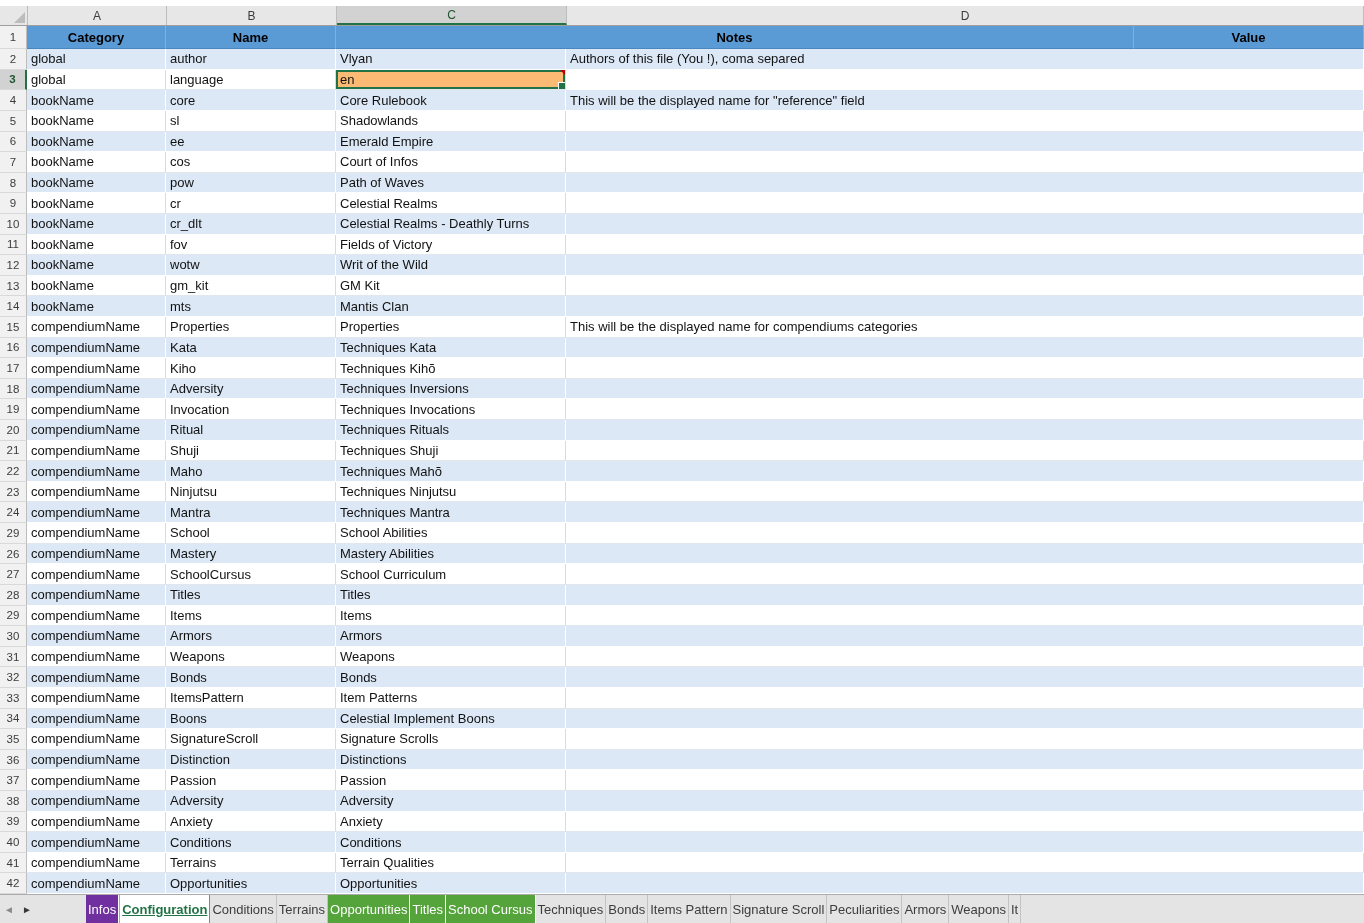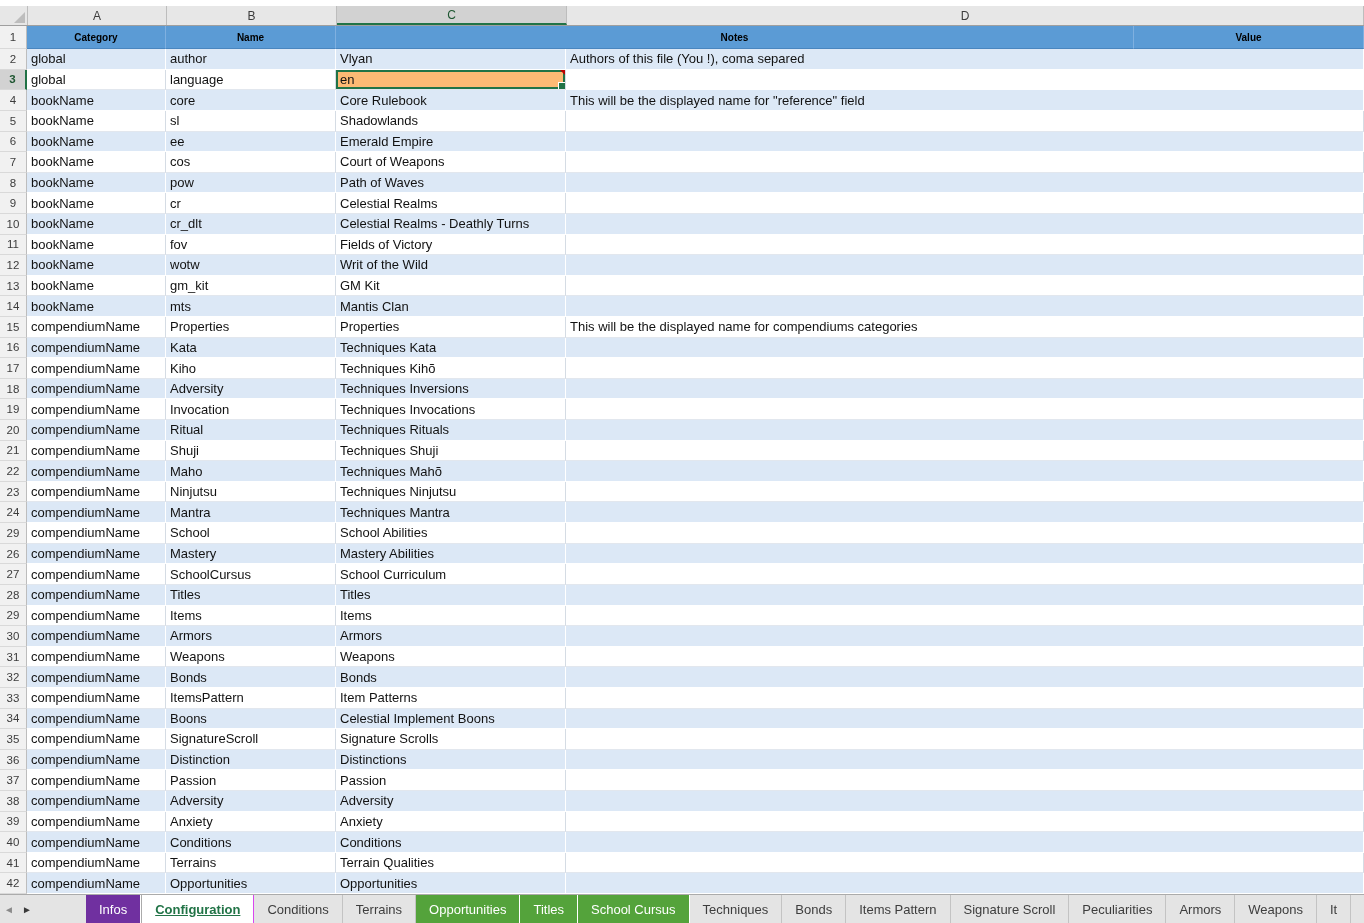--- a/index.html
+++ b/index.html
@@ -26,37 +26,37 @@
   .row{flex:1 1 0;display:flex;min-height:0;}
   .row.hrow{flex:1.12 1 0;}
   .gutter{width:27px;flex:none;display:flex;align-items:center;justify-content:center;
           background:#F1F1F1;border-right:1px solid #bdbdbd;border-bottom:1px solid #d9d9d9;
           font-size:11.5px;color:#3c3c3c;box-sizing:border-box;}
   .gutter.sel{background:#D2D2D2;color:#1E5631;border-right:2px solid var(--sel);font-weight:bold;}
   .cell{display:flex;align-items:center;padding:0 0 0 4px;font-size:13px;color:#121212;
         border-right:1px solid #d5dce4;border-bottom:1px solid #e2e7ee;box-sizing:border-box;
         white-space:nowrap;overflow:hidden;position:relative;background:#fff;}
   .band .cell{background:var(--band-fill);border-bottom:1px solid #fff;border-right:1px solid #fff;}
-  .hrow .cell{background:var(--header-fill);justify-content:center;font-weight:bold;font-size:10px;
+  .hrow .cell{background:var(--header-fill);justify-content:center;font-weight:bold;font-size:13px;
               color:#000;border-right:1px solid #7fb0e0;border-bottom:1px solid #4a86bf;padding:0;}
   .cell.selcell{box-shadow:inset 0 0 0 2px var(--sel);z-index:2;background:#fdba74;}
   .fillhandle{position:absolute;right:0;bottom:0;width:6px;height:6px;background:var(--sel);
               border-left:1px solid #fff;border-top:1px solid #fff;}
   .cmark{position:absolute;top:0;right:0;width:0;height:0;
          border-left:5px solid transparent;border-top:5px solid #C00000;}
 
   
   .tabbar{height:28px;flex:none;background:#E4E4E4;border-top:1px solid #ababab;
           display:flex;align-items:stretch;overflow:hidden;}
   .navarrow{width:18px;flex:none;display:flex;align-items:center;justify-content:center;
             font-size:10px;color:#8a8a8a;cursor:default;}
   .navarrow.dark{color:#3a3a3a;}
   .tabspacer{width:50px;flex:none;}
   #tabs{display:flex;flex:1;min-width:0;overflow:hidden;}
-  .tab{display:flex;align-items:center;padding:0 13px;font-size:13px;color:#3d3d3d;
+  .tab{display:flex;align-items:center;padding:0 2px;font-size:13px;color:#3d3d3d;
        border-right:1px solid #c3c3c3;white-space:nowrap;flex:none;cursor:default;}
   .tab.green{background:var(--tab-green);color:#fff;border-right:1px solid #fff;}
   .tab.purple{background:var(--tab-purple);color:#fff;border-right:1px solid #fff;}
   .tab.active{background:#fff;color:var(--sel);font-weight:bold;text-decoration:underline;
               border-left:1px solid #ababab;border-right:1px solid #d946ef;}
 </style>
 </head>
 <body>
 
 <div class="app">
@@ -111,21 +111,21 @@
         <div class="gutter">6</div>
         <div class="cell col-a">bookName</div>
         <div class="cell col-b">ee</div>
         <div class="cell col-c">Emerald Empire</div>
         <div class="cell col-d"></div>
       </div>
       <div class="row">
         <div class="gutter">7</div>
         <div class="cell col-a">bookName</div>
         <div class="cell col-b">cos</div>
-        <div class="cell col-c">Court of Weapons</div>
+        <div class="cell col-c">Court of Infos</div>
         <div class="cell col-d"></div>
       </div>
       <div class="row band">
         <div class="gutter">8</div>
         <div class="cell col-a">bookName</div>
         <div class="cell col-b">pow</div>
         <div class="cell col-c">Path of Waves</div>
         <div class="cell col-d"></div>
       </div>
       <div class="row">

